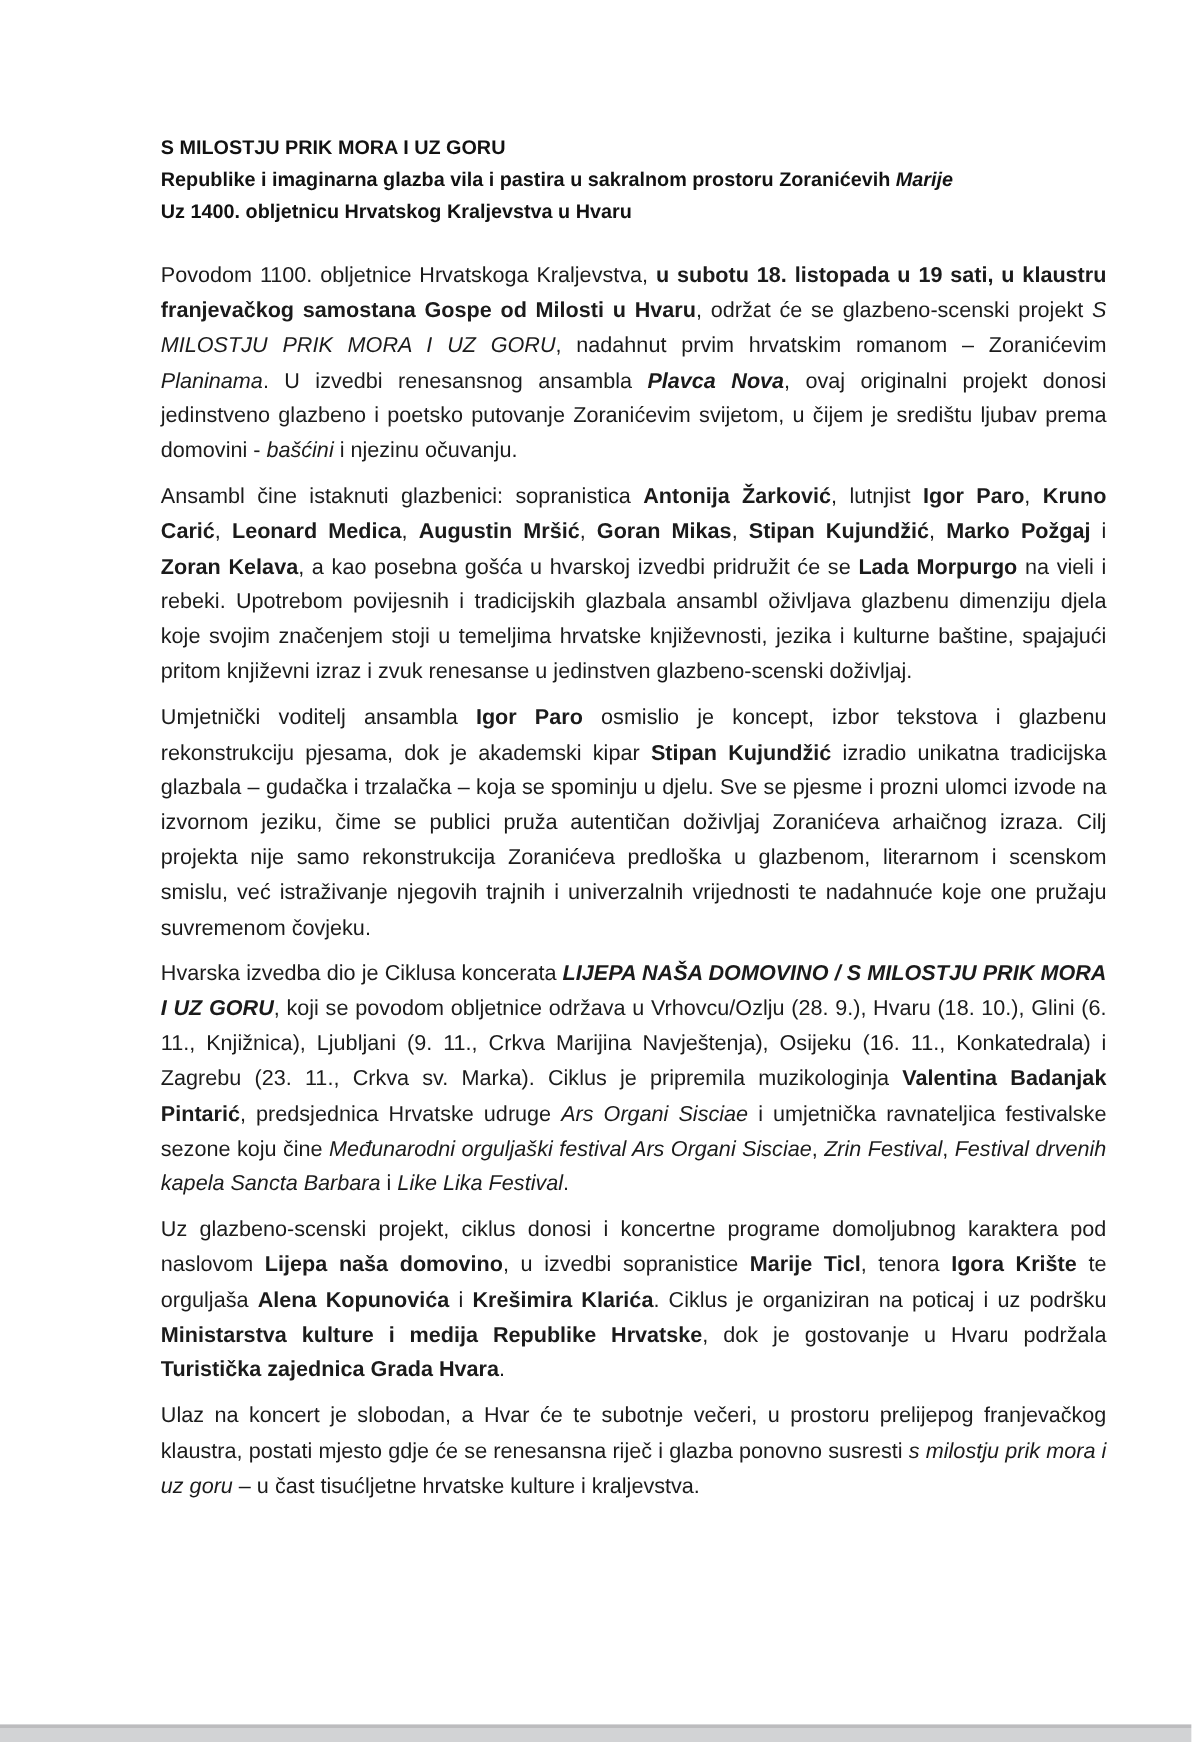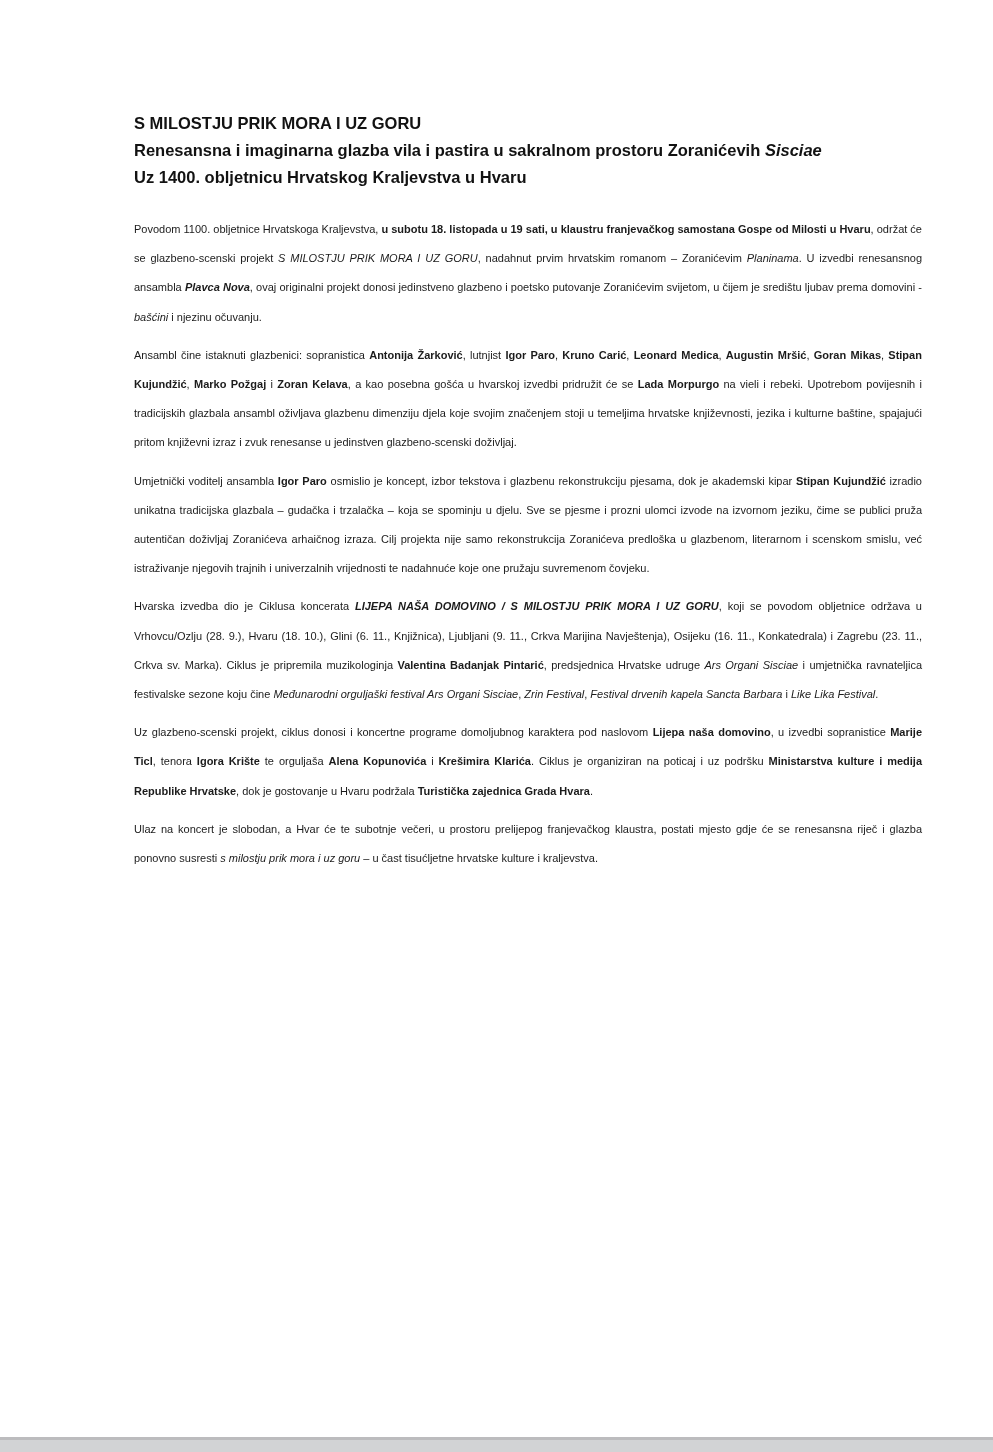--- a/index.html
+++ b/index.html
@@ -63,21 +63,21 @@
     letter-spacing: 0.0px;
     color: #121212;
     white-space: nowrap;
   }
   .heading-line .it {
     font-style: italic;
   }
 
   
   .para {
-    font-size: 11px;
+    font-size: 18px;
     line-height: 29.2px;
     text-align: justify;
     text-justify: inter-word;
     margin: 0 0 9px 0;
     color: #1b1b1b;
     hyphens: none;
   }
   .para:last-child {
     margin-bottom: 0;
   }
@@ -89,21 +89,21 @@
   
 </style>
 </head>
 <body>
 
 <div class="page">
   <div class="doc-body">
 
     <div class="doc-heading">
       <div class="heading-line"><span>S MILOSTJU PRIK MORA I UZ GORU</span></div>
-      <div class="heading-line"><span>Renesansna i imaginarna glazba vila i pastira u sakralnom prostoru Zoranićevih </span><span class="it">Sisciae</span></div>
+      <div class="heading-line"><span>Republike i imaginarna glazba vila i pastira u sakralnom prostoru Zoranićevih </span><span class="it">Marije</span></div>
       <div class="heading-line"><span>Uz 1400. obljetnicu Hrvatskog Kraljevstva u Hvaru</span></div>
     </div>
 
     <p class="para"><span>Povodom 1100. obljetnice Hrvatskoga Kraljevstva, </span><b>u subotu 18. listopada u 19 sati, u klaustru franjevačkog samostana Gospe od Milosti u Hvaru</b><span>, održat će se glazbeno-scenski projekt </span><i>S MILOSTJU PRIK MORA I UZ GORU</i><span>, nadahnut prvim hrvatskim romanom – Zoranićevim </span><i>Planinama</i><span>. U izvedbi renesansnog ansambla </span><span class="bi">Plavca Nova</span><span>, ovaj originalni projekt donosi jedinstveno glazbeno i poetsko putovanje Zoranićevim svijetom, u čijem je središtu ljubav prema domovini - </span><i>bašćini</i><span> i njezinu očuvanju.</span></p>
 
     <p class="para"><span>Ansambl čine istaknuti glazbenici: sopranistica </span><b>Antonija Žarković</b><span>, lutnjist </span><b>Igor Paro</b><span>, </span><b>Kruno Carić</b><span>, </span><b>Leonard Medica</b><span>, </span><b>Augustin Mršić</b><span>, </span><b>Goran Mikas</b><span>, </span><b>Stipan Kujundžić</b><span>, </span><b>Marko Požgaj</b><span> i </span><b>Zoran Kelava</b><span>, a kao posebna gošća u hvarskoj izvedbi pridružit će se </span><b>Lada Morpurgo</b><span> na vieli i rebeki. Upotrebom povijesnih i tradicijskih glazbala ansambl oživljava glazbenu dimenziju djela koje svojim značenjem stoji u temeljima hrvatske književnosti, jezika i kulturne baštine, spajajući pritom književni izraz i zvuk renesanse u jedinstven glazbeno-scenski doživljaj.</span></p>
 
     <p class="para"><span>Umjetnički voditelj ansambla </span><b>Igor Paro</b><span> osmislio je koncept, izbor tekstova i glazbenu rekonstrukciju pjesama, dok je akademski kipar </span><b>Stipan Kujundžić</b><span> izradio unikatna tradicijska glazbala – gudačka i trzalačka – koja se spominju u djelu. Sve se pjesme i prozni ulomci izvode na izvornom jeziku, čime se publici pruža autentičan doživljaj Zoranićeva arhaičnog izraza. Cilj projekta nije samo rekonstrukcija Zoranićeva predloška u glazbenom, literarnom i scenskom smislu, već istraživanje njegovih trajnih i univerzalnih vrijednosti te nadahnuće koje one pružaju suvremenom čovjeku.</span></p>
 
     <p class="para"><span>Hvarska izvedba dio je Ciklusa koncerata </span><span class="bi">LIJEPA NAŠA DOMOVINO / S MILOSTJU PRIK MORA I UZ GORU</span><span>, koji se povodom obljetnice održava u Vrhovcu/Ozlju (28. 9.), Hvaru (18. 10.), Glini (6. 11., Knjižnica), Ljubljani (9. 11., Crkva Marijina Navještenja), Osijeku (16. 11., Konkatedrala) i Zagrebu (23. 11., Crkva sv. Marka). Ciklus je pripremila muzikologinja </span><b>Valentina Badanjak Pintarić</b><span>, predsjednica Hrvatske udruge </span><i>Ars Organi Sisciae</i><span> i umjetnička ravnateljica festivalske sezone koju čine </span><i>Međunarodni orguljaški festival Ars Organi Sisciae</i><span>, </span><i>Zrin Festival</i><span>, </span><i>Festival drvenih kapela Sancta Barbara</i><span> i </span><i>Like Lika Festival</i><span>.</span></p>

